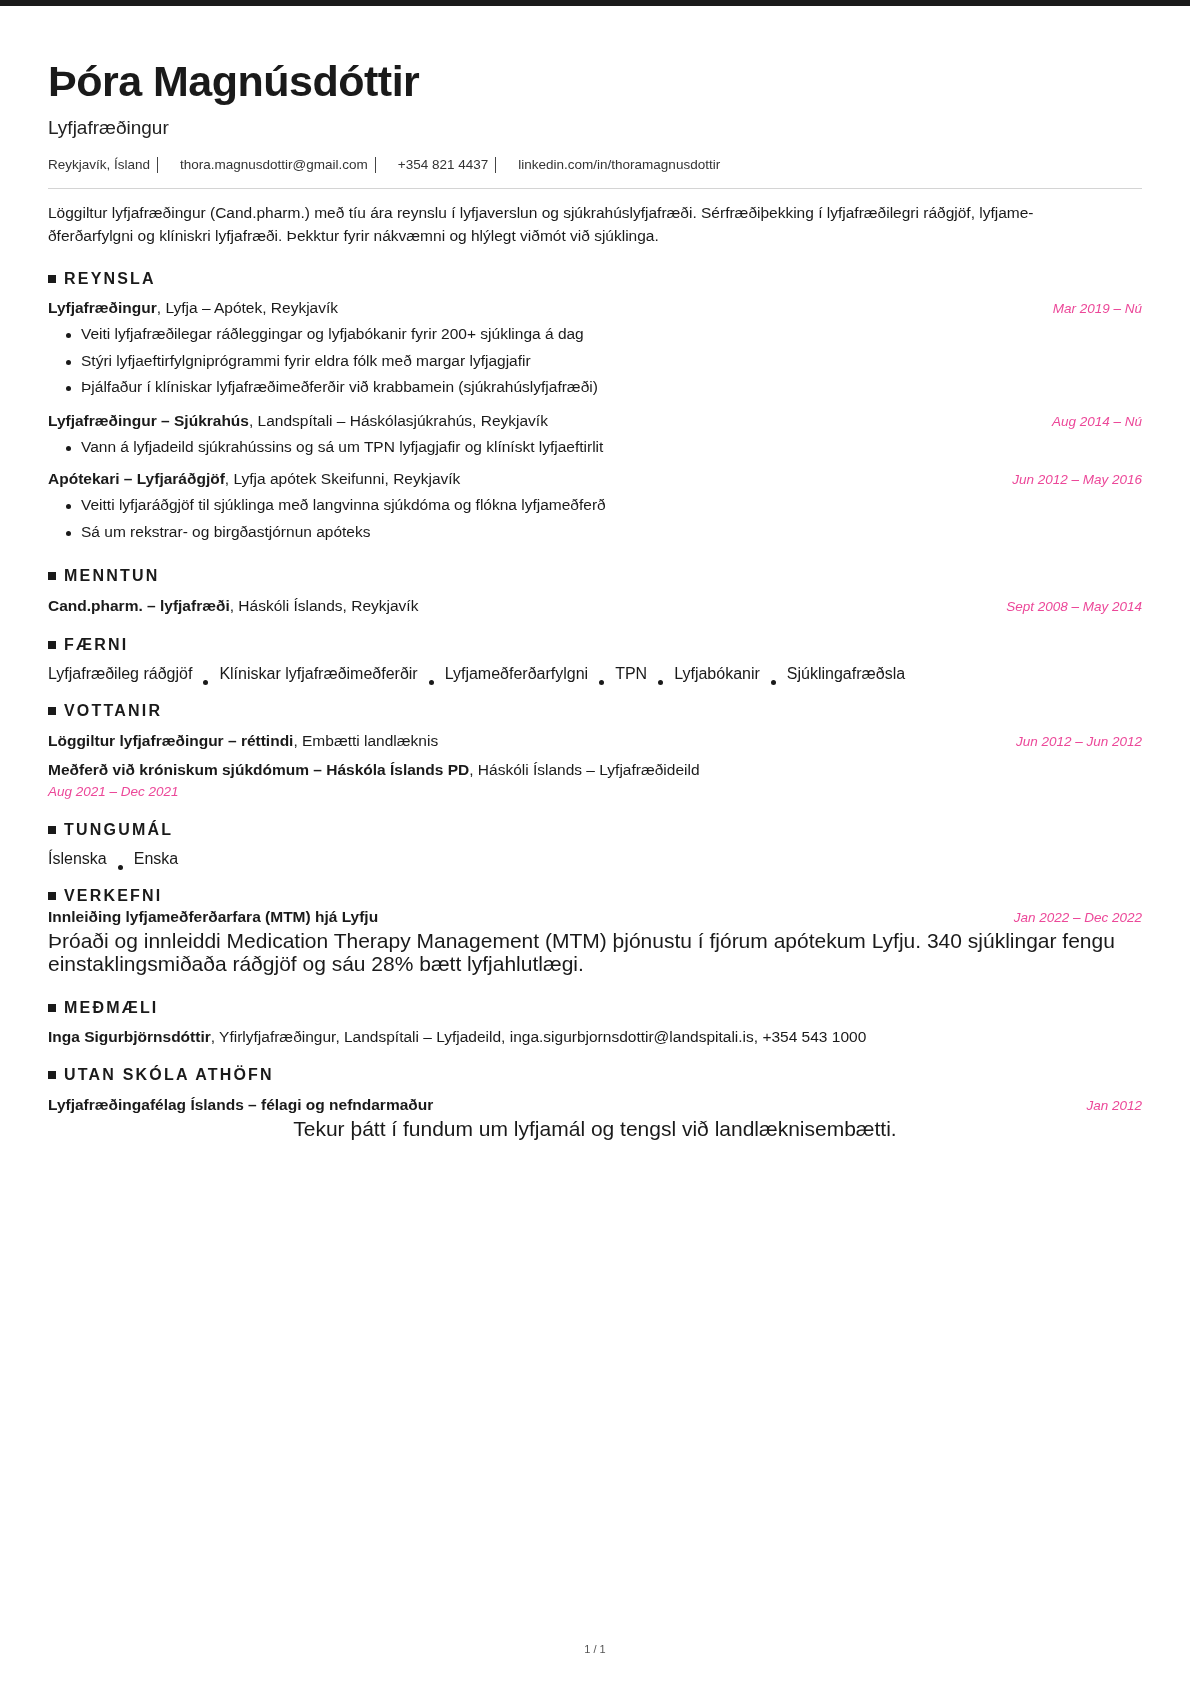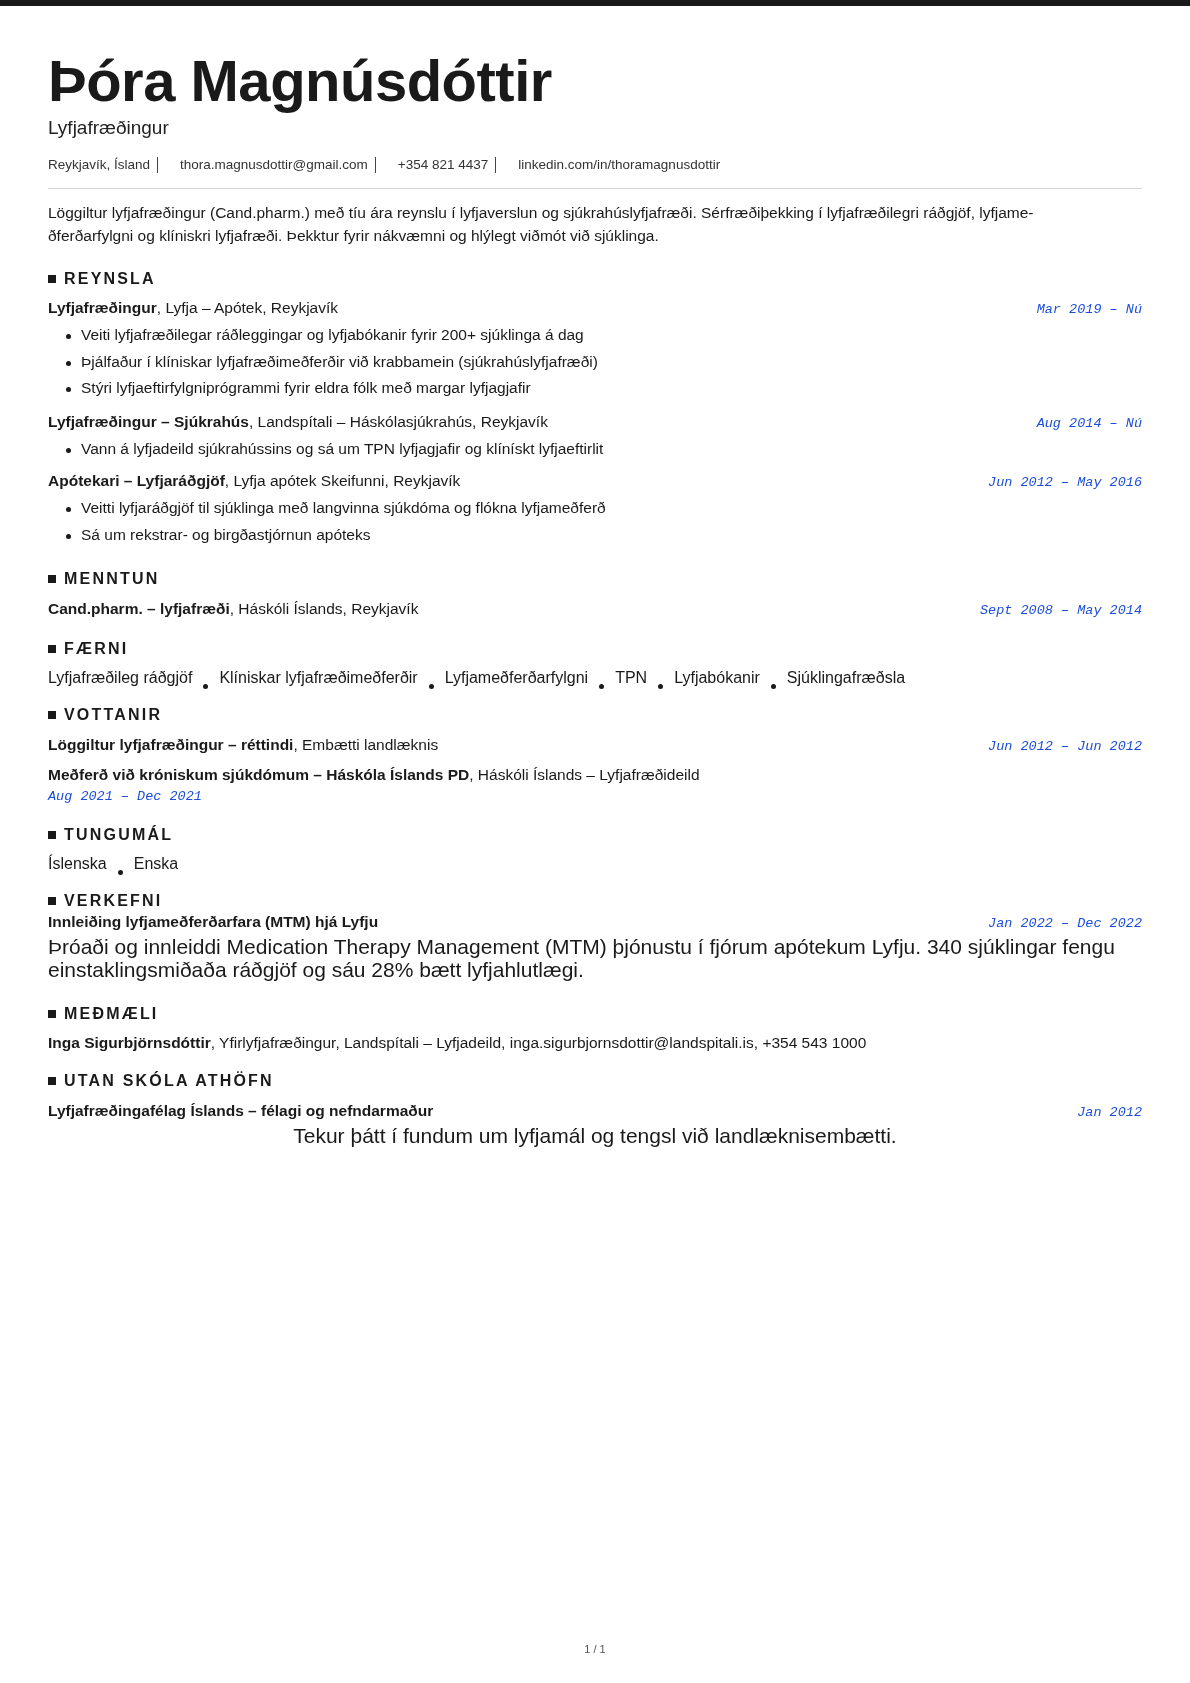--- a/index.html
+++ b/index.html
@@ -6,34 +6,34 @@
     html, body { width: 1190px; height: 1683px; background: #ffffff; }
     body {
       font-family: "Liberation Sans", "DejaVu Sans", sans-serif;
       color: #1a1a1a;
       position: relative;
       overflow: hidden;
     }
     .top-bar { position: absolute; top: 0; left: 0; width: 1190px; height: 6px; background: #1a1a1a; }
     .page { position: absolute; left: 48px; top: 46px; width: 1094px; }
 
-    .name { font-size: 58px; font-weight: 700; letter-spacing: -0.5px; line-height: 70px; color: #1a1a1a; }
+    .name { font-size: 43px; font-weight: 700; letter-spacing: -0.5px; line-height: 70px; color: #1a1a1a; }
     .headline { font-size: 19px; line-height: 24px; margin-top: 0px; color: #222; }
     .contact { display: flex; align-items: center; font-size: 13.5px; color: #333; margin-top: 16px; line-height: 18px; }
     .contact .sep { display: inline-block; width: 1px; height: 16px; background: #444; margin: 0 22px 0 7px; }
     .rule { height: 1px; background: #d4d4d4; margin-top: 14px; width: 1094px; }
 
     .summary { font-size: 15.5px; line-height: 23px; margin-top: 12px; color: #1a1a1a; }
 
     .section-title { display: flex; align-items: center; font-size: 16px; font-weight: 700; letter-spacing: 2.2px; color: #1a1a1a; line-height: 20px; }
     .section-title .sq { width: 8px; height: 8px; background: #1a1a1a; margin-right: 8px; flex: 0 0 auto; }
 
     .entry-row { display: flex; justify-content: space-between; align-items: baseline; font-size: 15.5px; line-height: 22px; }
     .entry-row b { font-weight: 700; }
-    .date { font-style: italic; font-size: 13.5px; color: #1d4ed8; white-space: nowrap; font-family: Liberation Mono, monospace; }
+    .date { font-style: italic; font-size: 13.5px; color: #ec4899; white-space: nowrap; }
 
     ul.bullets { list-style: none; margin-left: 16px; }
     ul.bullets li { position: relative; padding-left: 17px; font-size: 15.5px; line-height: 26.5px; }
     ul.bullets li::before { content: ""; position: absolute; left: 2px; top: 12px; width: 5px; height: 5px; border-radius: 50%; background: #1a1a1a; }
 
     .inline-list { display: flex; align-items: flex-end; font-size: 16px; line-height: 22px; flex-wrap: wrap; }
     .inline-list .dot { display: inline-block; width: 5px; height: 5px; border-radius: 50%; background: #1a1a1a; margin: 0 11px; }
 
     .para { font-size: 21px; line-height: 23px; }
 
@@ -72,22 +72,22 @@
       <span>REYNSLA</span>
     </div>
 
     <div style="margin-top:8px;">
       <div class="entry-row">
         <span><b>Lyfjafræðingur</b><span>, Lyfja – Apótek, Reykjavík</span></span>
         <span class="date">Mar 2019 – Nú</span>
       </div>
       <ul class="bullets" style="margin-top:1px;">
         <li>Veiti lyfjafræðilegar ráðleggingar og lyfjabókanir fyrir 200+ sjúklinga á dag</li>
+        <li>Stýri lyfjaeftirfylgniprógrammi fyrir eldra fólk með margar lyfjagjafir</li>
         <li>Þjálfaður í klíniskar lyfjafræðimeðferðir við krabbamein (sjúkrahúslyfjafræði)</li>
-        <li>Stýri lyfjaeftirfylgniprógrammi fyrir eldra fólk með margar lyfjagjafir</li>
       </ul>
     </div>
 
     <div style="margin-top:9px;">
       <div class="entry-row">
         <span><b>Lyfjafræðingur – Sjúkrahús</b><span>, Landspítali – Háskólasjúkrahús, Reykjavík</span></span>
         <span class="date">Aug 2014 – Nú</span>
       </div>
       <ul class="bullets" style="margin-top:1px;">
         <li>Vann á lyfjadeild sjúkrahússins og sá um TPN lyfjagjafir og klínískt lyfjaeftirlit</li>

